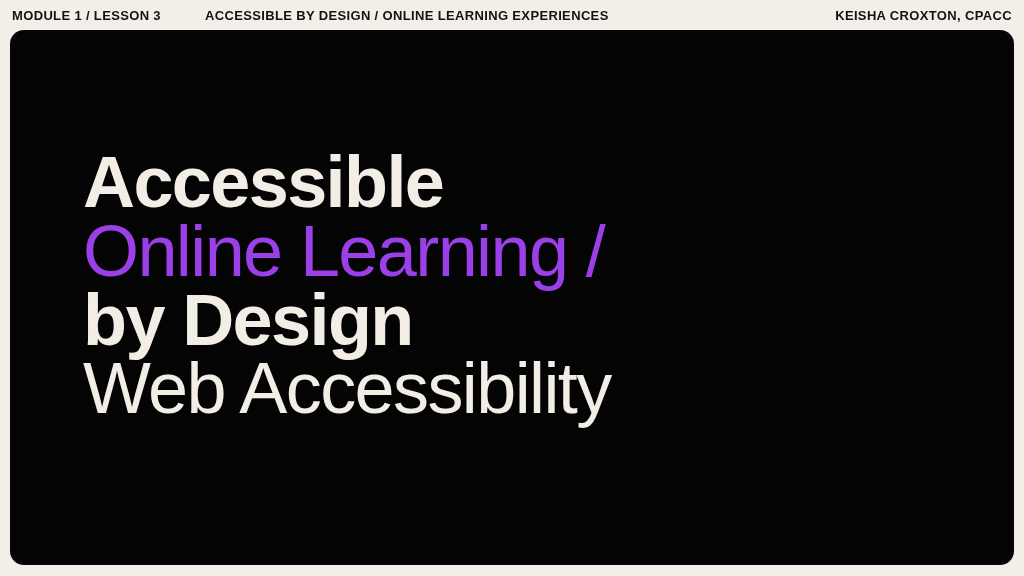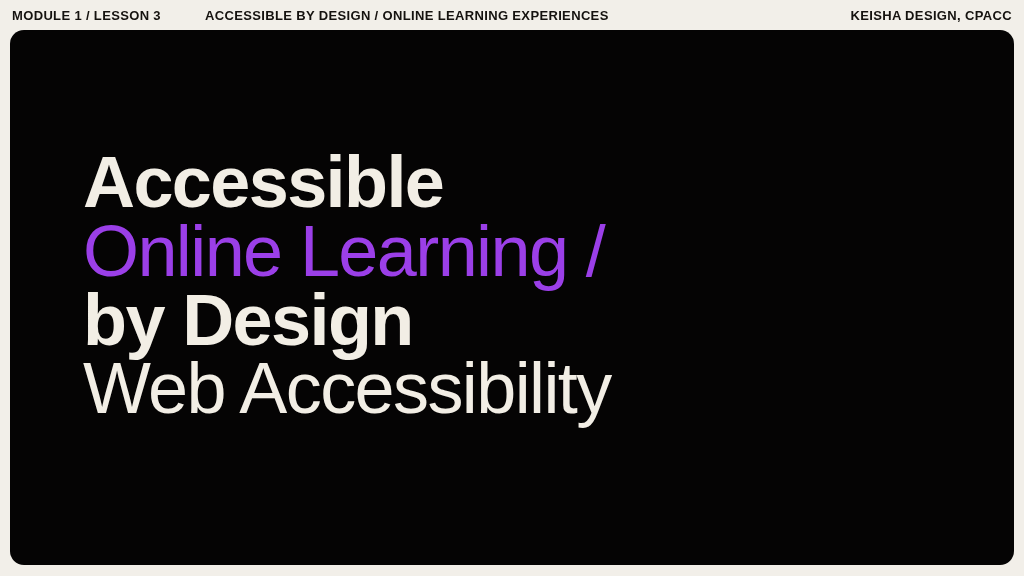--- a/index.html
+++ b/index.html
@@ -85,21 +85,21 @@
   }
 </style>
 </head>
 <body>
 
 <div id="slide">
 
   <div id="meta-bar">
     <span class="meta-text" id="meta-left">MODULE 1 / LESSON 3</span>
     <span class="meta-text" id="meta-center">ACCESSIBLE BY DESIGN / ONLINE LEARNING EXPERIENCES</span>
-    <span class="meta-text" id="meta-right">KEISHA DESIGN, CPACC</span>
+    <span class="meta-text" id="meta-right">KEISHA CROXTON, CPACC</span>
   </div>
 
   <div id="stage">
     <div id="title-block">
       <span class="title-line title-strong">Accessible</span>
       <span class="title-line title-accent">Online Learning /</span>
       <span class="title-line title-strong">by Design</span>
       <span class="title-line title-light">Web Accessibility</span>
     </div>
   </div>

